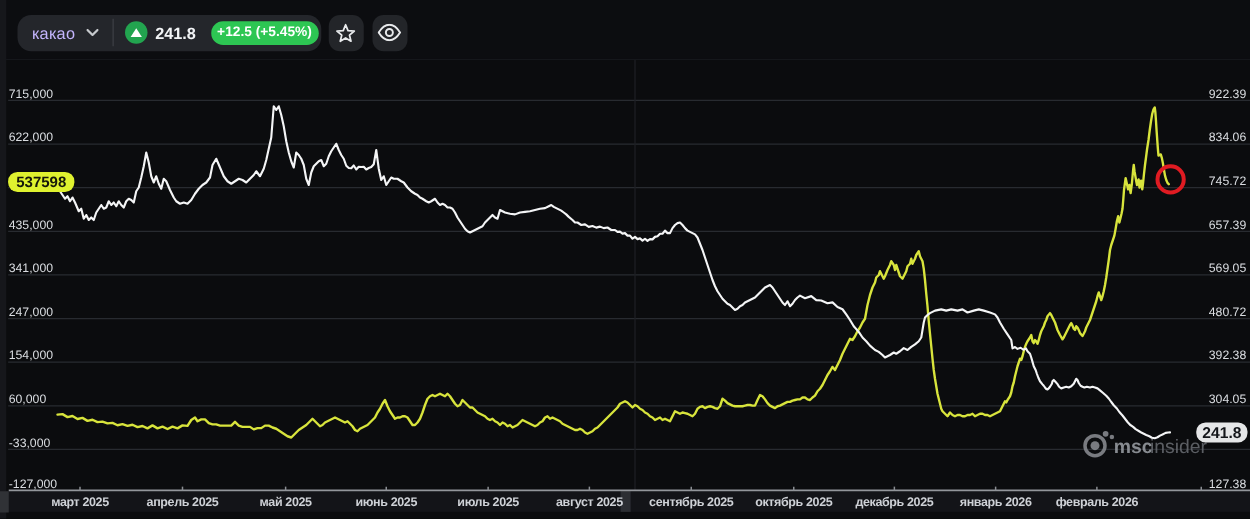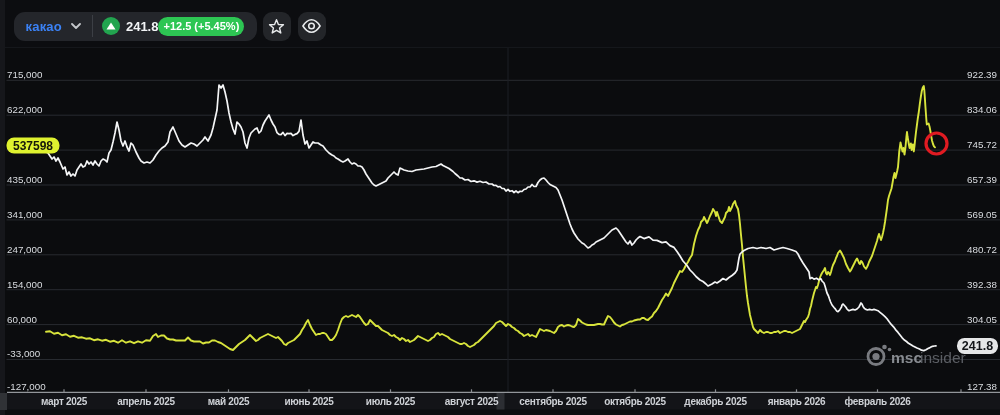--- a/index.html
+++ b/index.html
@@ -3,26 +3,26 @@
 <meta charset="utf-8">
 <title>какао</title>
 <style>
 html,body{margin:0;padding:0;background:#0b0c0e;width:1000px;height:415px;overflow:hidden;}
 *{box-sizing:border-box;font-family:"Liberation Sans",sans-serif;}
 #stage{position:relative;width:1000px;height:415px;background:#0b0c0e;}
 .axl{font-size:9.8px;fill:#dadde1;font-family:"Liberation Sans",sans-serif;}
 .mon{font-size:10px;font-weight:bold;letter-spacing:-0.3px;fill:#ced1d6;font-family:"Liberation Sans",sans-serif;}
 #toolbar{position:absolute;left:0;top:0;width:1000px;height:47px;background:#0c0d10;}
 #mainpill{position:absolute;left:14px;top:12px;width:243px;height:28.5px;background:#24262b;border-radius:11px;display:flex;align-items:center;}
-#tick{color:#3b82f6;font-weight:bold;font-size:13px;margin-left:11.5px;letter-spacing:.2px;}
+#tick{color:#c4b5fd;font-weight:normal;font-size:13px;margin-left:11.5px;letter-spacing:.2px;}
 #chev{margin-left:9px;}
 #divider{width:1px;height:22px;background:#3c3f45;margin-left:11px;}
 #gcirc{width:18px;height:18px;border-radius:50%;background:#22a44f;margin-left:9px;display:flex;align-items:center;justify-content:center;}
 #price{color:#f2f4f6;font-weight:bold;font-size:13px;margin-left:6px;}
-#badge{background:#2dc653;color:#fff;font-weight:bold;font-size:11px;border-radius:10px;height:19px;line-height:19px;padding:0 5px;margin-left:0;white-space:nowrap;}
+#badge{background:#2dc653;color:#fff;font-weight:bold;font-size:11px;border-radius:10px;height:19px;line-height:19px;padding:0 5px;margin-left:12px;white-space:nowrap;}
 .sqbtn{position:absolute;top:12px;width:28.5px;height:28.5px;background:#232529;border-radius:9px;display:flex;align-items:center;justify-content:center;}
 #leftedge{position:absolute;left:0;top:0;width:5px;height:415px;background:#16171b;}
 #corner{position:absolute;left:0;top:393px;width:7px;height:16.5px;background:#303236;}
 </style>
 </head>
 <body>
 <div id="stage">
 <svg width="1000" height="415" viewBox="0 0 1000 415">
 <rect x="0" y="0" width="1000" height="415" fill="#0b0c0e"></rect>
 <line x1="6.5" y1="80.3" x2="1000" y2="80.3" stroke="#282b30" stroke-width="1"></line>

